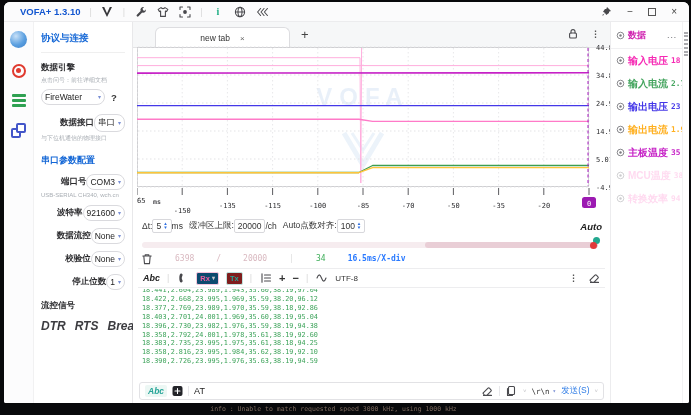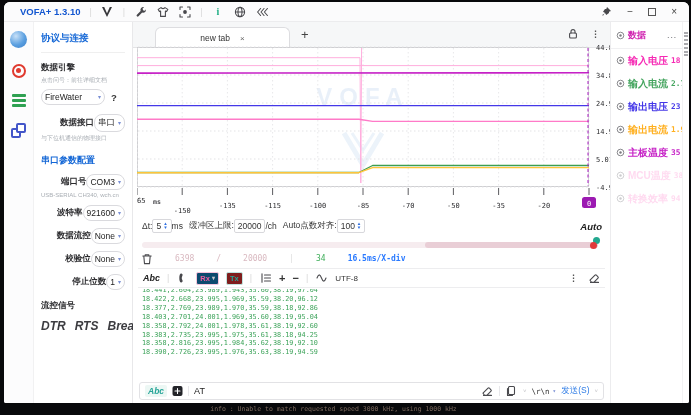--- a/index.html
+++ b/index.html
@@ -409,20 +409,21 @@
               </svg>
             </span>
         </span>
       </div>
 
       <div class="conout" id="console-lines">
           <div>18.441,2.604,23.989,1.943,35.60,38.19,97.04</div>
           <div>18.422,2.668,23.995,1.969,35.59,38.20,96.12</div>
           <div>18.377,2.769,23.989,1.970,35.59,38.18,92.86</div>
           <div>18.403,2.701,24.001,1.969,35.60,38.19,95.04</div>
+          <div>18.396,2.730,23.982,1.976,35.59,38.19,94.38</div>
           <div>18.358,2.792,24.001,1.978,35.61,38.19,92.60</div>
           <div>18.383,2.735,23.995,1.975,35.61,38.18,94.25</div>
           <div>18.358,2.816,23.995,1.984,35.62,38.19,92.10</div>
           <div>18.390,2.726,23.995,1.976,35.63,38.19,94.59</div>
         </div>
 
       <div class="sendrow">
         <span class="abc2">Abc</span>
         <span class="tico darkicon">
             <svg viewBox="0 0 11 11">

